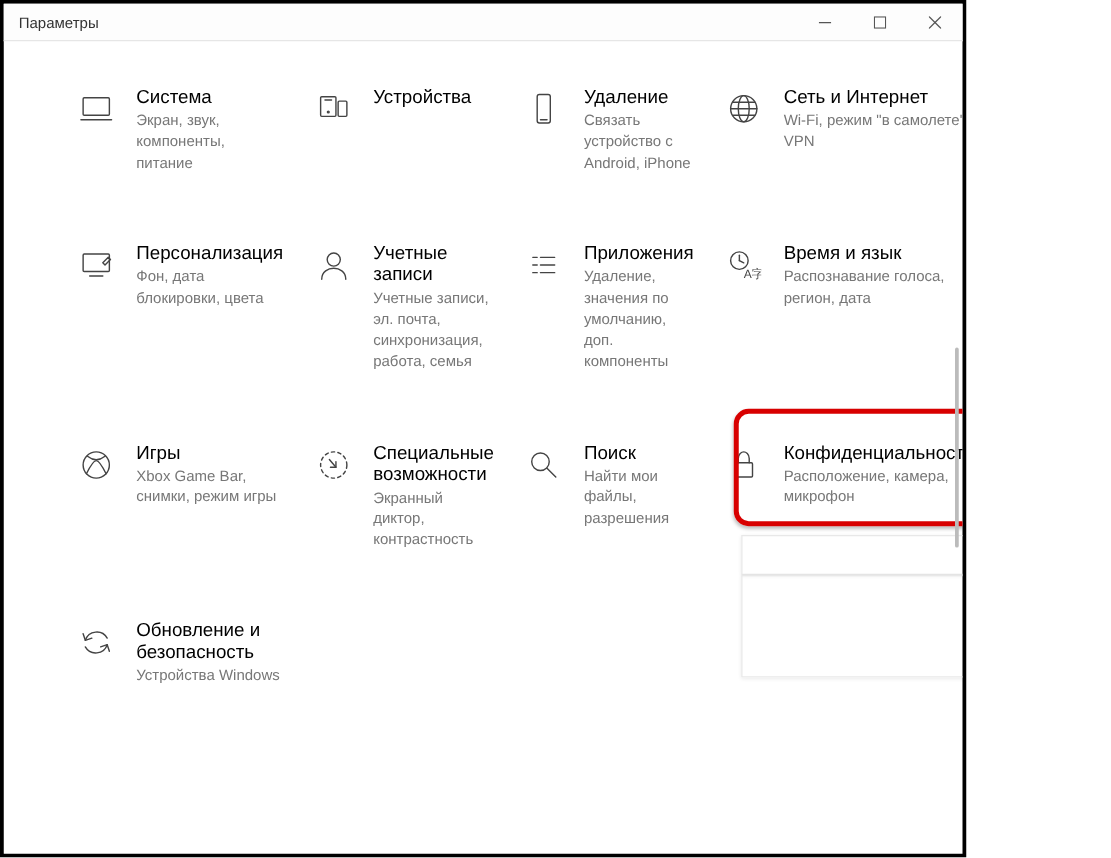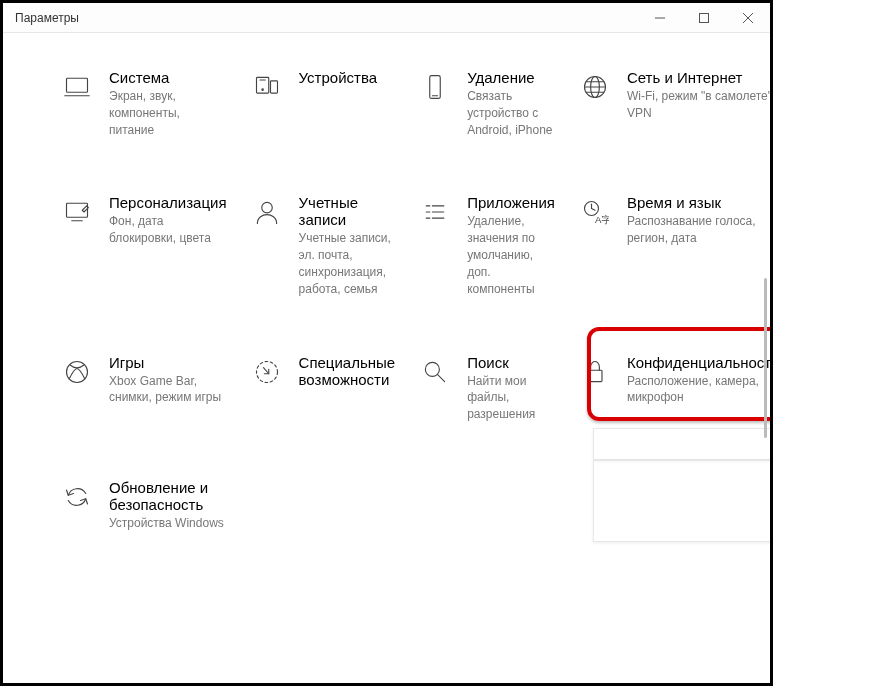--- a/index.html
+++ b/index.html
@@ -258,20 +258,21 @@
       <div class="category">
         <div class="cat-icon">
           <svg viewBox="0 0 32 32">
               <circle cx="16" cy="16" r="12" stroke-dasharray="3 3"></circle>
               <path d="M12 11 L18 18"></path>
               <path d="M18 13 L18 18 L13 18"></path>
             </svg>
         </div>
         <div class="cat-text">
           <div class="cat-title">Специальные возможности</div>
+          <div class="cat-desc">Экранный диктор, контрастность</div>
         </div>
       </div>
 
       <div class="category">
         <div class="cat-icon">
           <svg viewBox="0 0 32 32">
               <circle cx="13" cy="13" r="8"></circle>
               <line x1="19" y1="19" x2="27" y2="27"></line>
             </svg>
         </div>

